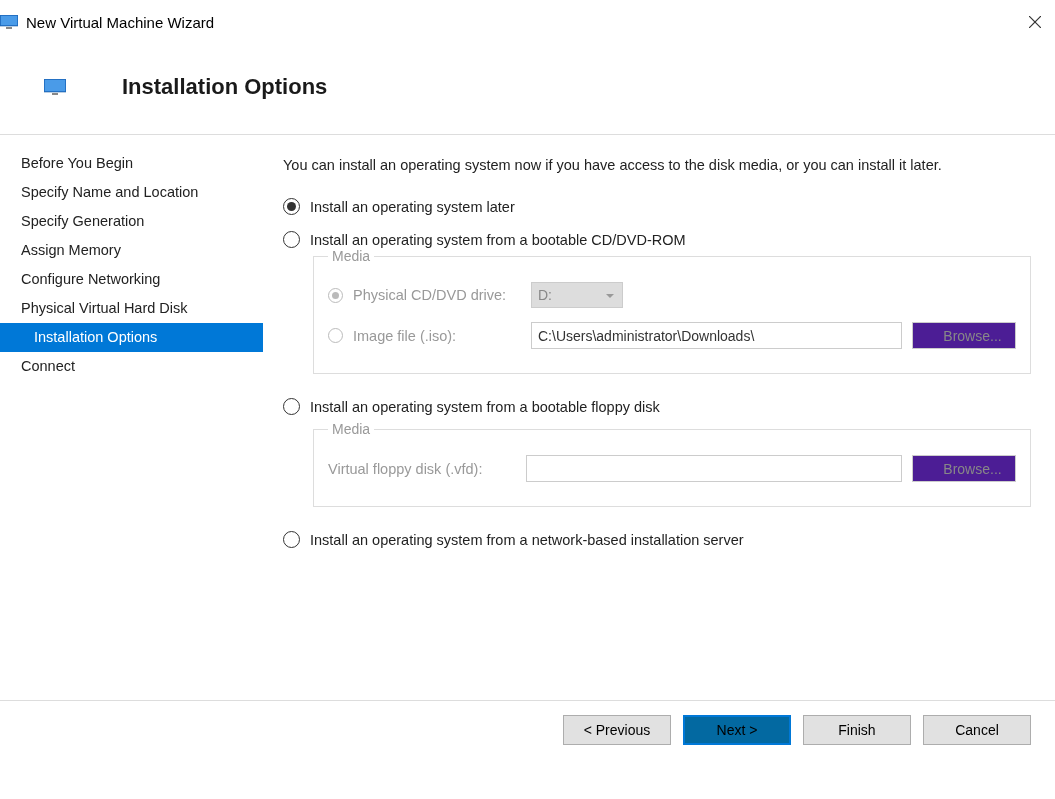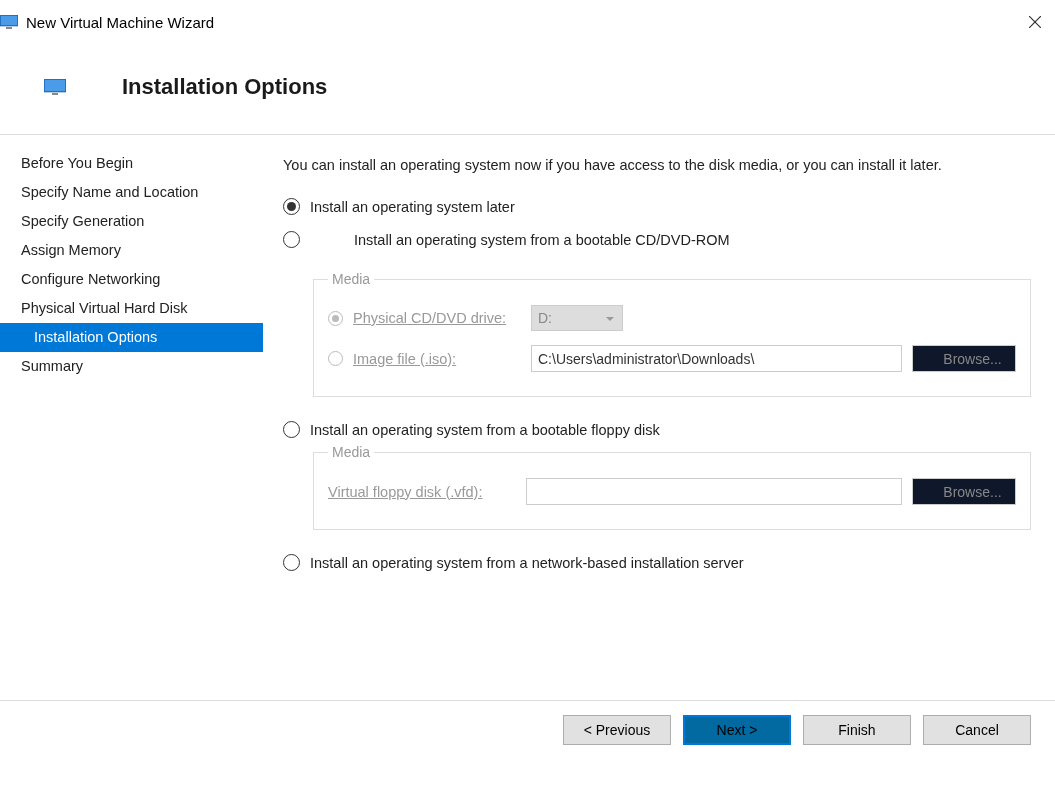--- a/index.html
+++ b/index.html
@@ -21,25 +21,25 @@
     .radio-row { display: flex; align-items: center; margin-bottom: 16px; }
     .radio { width: 17px; height: 17px; border: 1.4px solid #333; border-radius: 50%; margin-right: 10px; display: flex; align-items: center; justify-content: center; flex-shrink: 0; }
     .radio.checked::after { content: ""; width: 9px; height: 9px; background: #333; border-radius: 50%; display: block; }
     .radio-label { font-size: 14.5px; color: #222; }
     fieldset { border: 1px solid #ccc; margin: 0 0 24px 30px; padding: 12px 14px 18px 14px; }
     fieldset.disabled { border-color: #ddd; }
     legend { padding: 0 4px; font-size: 14px; color: #999; }
     .field-row { display: flex; align-items: center; margin: 6px 0; }
     .sub-radio { width: 15px; height: 15px; border: 1.4px solid #bbb; border-radius: 50%; margin-right: 10px; display: flex; align-items: center; justify-content: center; flex-shrink: 0; }
     .sub-radio.checked::after { content: ""; width: 7px; height: 7px; background: #bbb; border-radius: 50%; display: block; }
-    .field-label { color: #999; font-size: 14.5px; width: 178px; text-decoration: underline; }
+    .field-label { color: #999; font-size: 14.5px; width: 178px; }
     .dropdown { width: 92px; height: 26px; background: #ddd; border: 1px solid #ccc; display: flex; align-items: center; padding: 0 6px; color: #888; font-size: 14px; position: relative; }
     .dropdown::after { content: ""; position: absolute; right: 8px; top: 11px; border-left: 4px solid transparent; border-right: 4px solid transparent; border-top: 4px solid #999; }
     .text-input { height: 27px; border: 1px solid #ccc; background: #fff; padding: 0 6px; font-size: 14px; color: #333; flex: 1; }
-    .browse-btn { width: 104px; height: 27px; background: #0f172a; border: 1px solid #ccc; color: #888; font-size: 14px; margin-left: 10px; cursor: default; padding-left: 17px; }
+    .browse-btn { width: 104px; height: 27px; background: #4c1d95; border: 1px solid #ccc; color: #888; font-size: 14px; margin-left: 10px; cursor: default; padding-left: 17px; }
     .footer { height: 58px; border-top: 1px solid #ddd; display: flex; align-items: center; justify-content: flex-end; padding-right: 24px; gap: 12px; }
     .btn { width: 108px; height: 30px; background: #e1e1e1; border: 1px solid #adadad; font-size: 14px; cursor: pointer; }
     .btn.primary { border: 2px solid #0078d7; background: #0369a1; }
   </style>
 </head>
 <body>
 
 <div class="titlebar">
   <span class="title-icon">
     <svg width="18" height="14" viewBox="0 0 18 14">
@@ -70,32 +70,32 @@
 
 <div class="content-wrap">
   <div class="sidebar">
     <div class="step">Before You Begin</div>
     <div class="step">Specify Name and Location</div>
     <div class="step">Specify Generation</div>
     <div class="step">Assign Memory</div>
     <div class="step">Configure Networking</div>
     <div class="step">Physical Virtual Hard Disk</div>
     <div class="step active">Installation Options</div>
-    <div class="step">Summary</div>
+    <div class="step">Connect</div>
   </div>
 
   <div class="main">
     <div class="desc">You can install an operating system now if you have access to the disk media, or you can install it later.</div>
 
     <div class="radio-row">
       <span class="radio checked"></span>
       <span class="radio-label">Install an operating system later</span>
     </div>
 
-    <div class="radio-row" style="margin-bottom:23px;gap:44px;">
+    <div class="radio-row" style="margin-bottom:0;">
       <span class="radio"></span>
       <span class="radio-label">Install an operating system from a bootable CD/DVD-ROM</span>
     </div>
 
     <fieldset class="disabled">
       <legend>Media</legend>
       <div class="field-row">
         <span class="sub-radio checked"></span>
         <span class="field-label">Physical CD/DVD drive:</span>
         <div class="dropdown">

